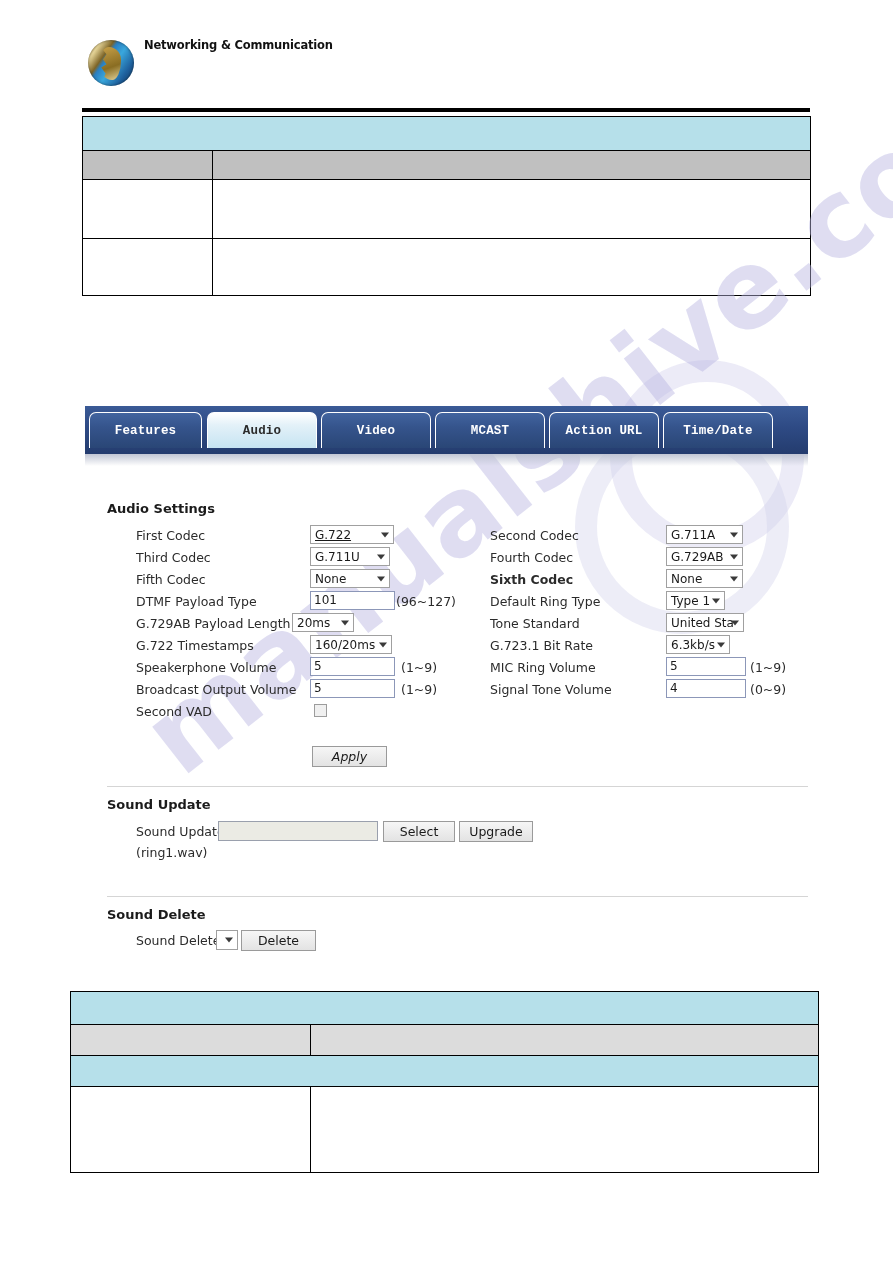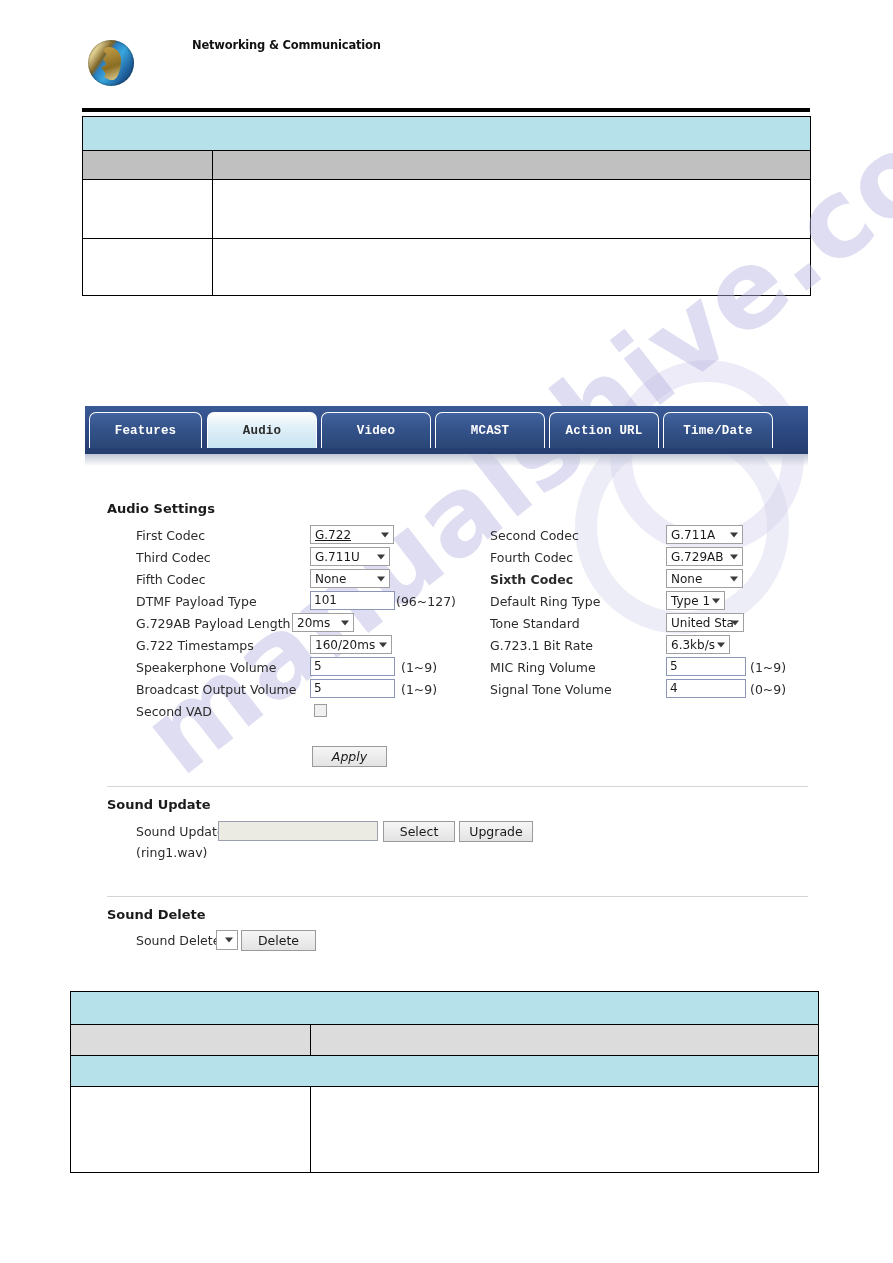--- a/index.html
+++ b/index.html
@@ -85,21 +85,20 @@
     letter-spacing: -0.5px;
   }
   .brand-sub {
     font-family: "DejaVu Sans", sans-serif;
     font-weight: bold;
     font-size: 11.5px;
     line-height: 13px;
     color: #121212;
     margin-top: 2px;
     letter-spacing: -0.2px;
-    margin-left: 48px;
   }
 
   
   .rule-black {
     position: absolute;
     background: #000;
   }
   .doc-table {
     position: absolute;
     border-collapse: collapse;

